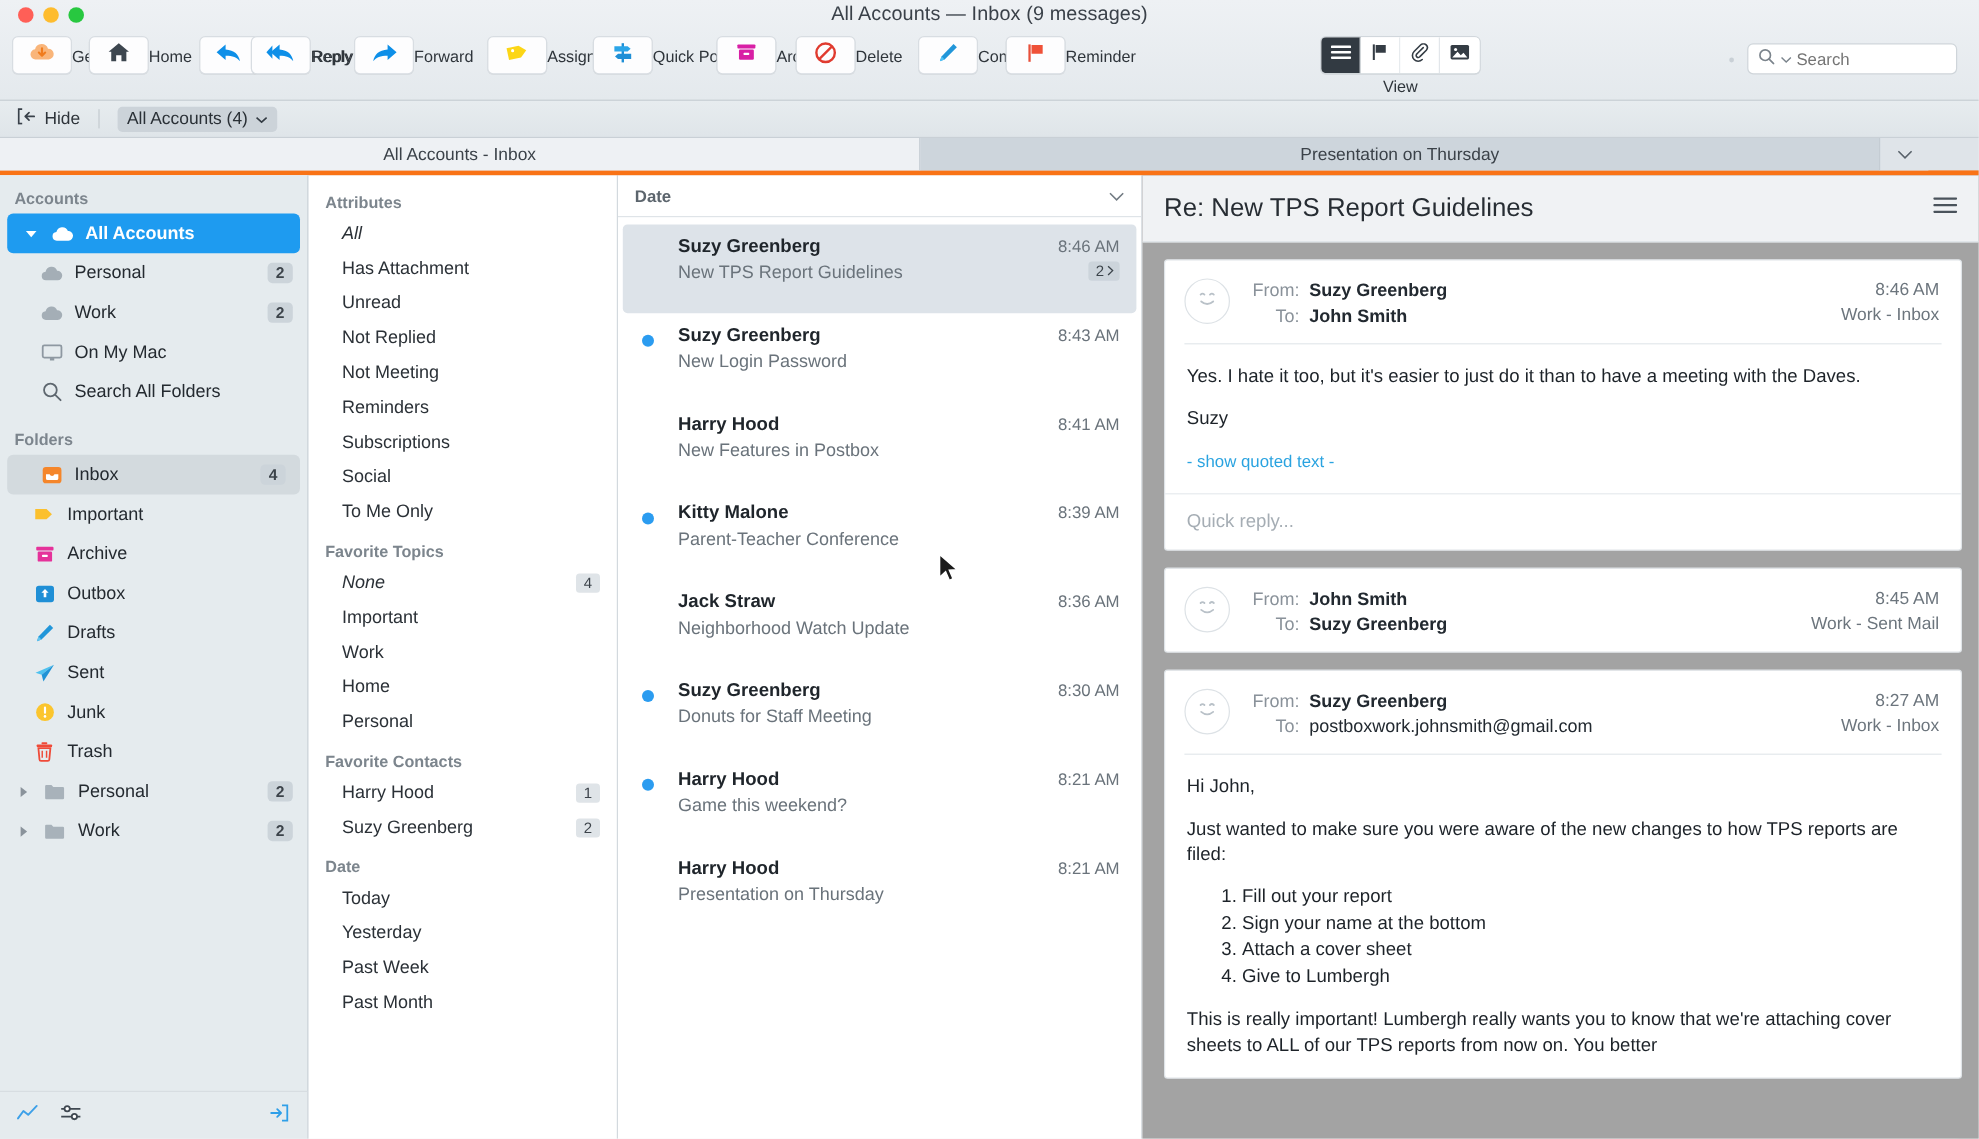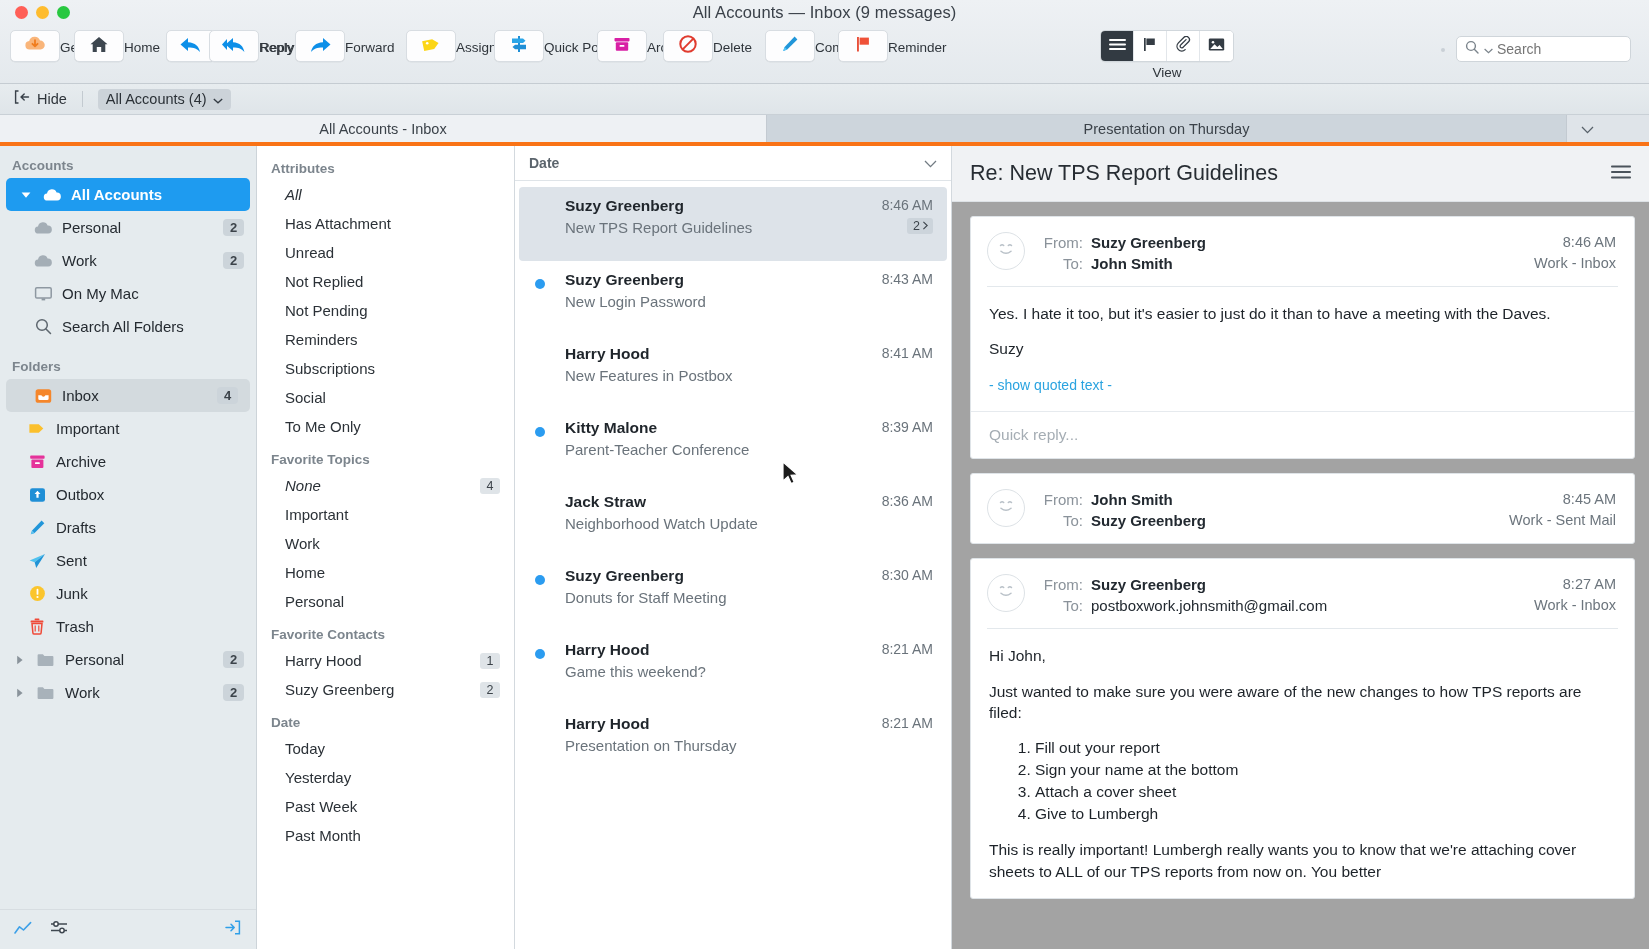--- a/index.html
+++ b/index.html
@@ -828,21 +828,21 @@
       <div class="at-row">
           <span class="lbl">Has Attachment</span>
         </div>
       <div class="at-row">
           <span class="lbl">Unread</span>
         </div>
       <div class="at-row">
           <span class="lbl">Not Replied</span>
         </div>
       <div class="at-row">
-          <span class="lbl">Not Pending</span>
+          <span class="lbl">Not Meeting</span>
         </div>
       <div class="at-row">
           <span class="lbl">Reminders</span>
         </div>
       <div class="at-row">
           <span class="lbl">Subscriptions</span>
         </div>
       <div class="at-row">
           <span class="lbl">Social</span>
         </div>

